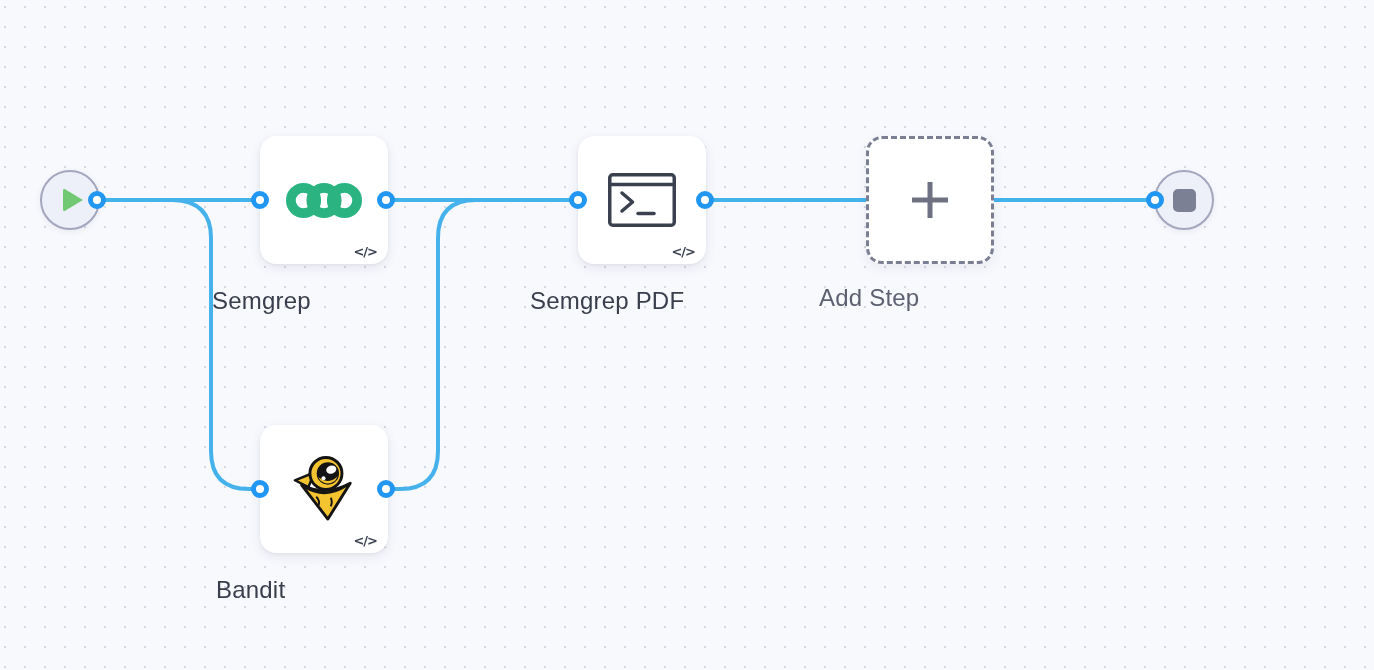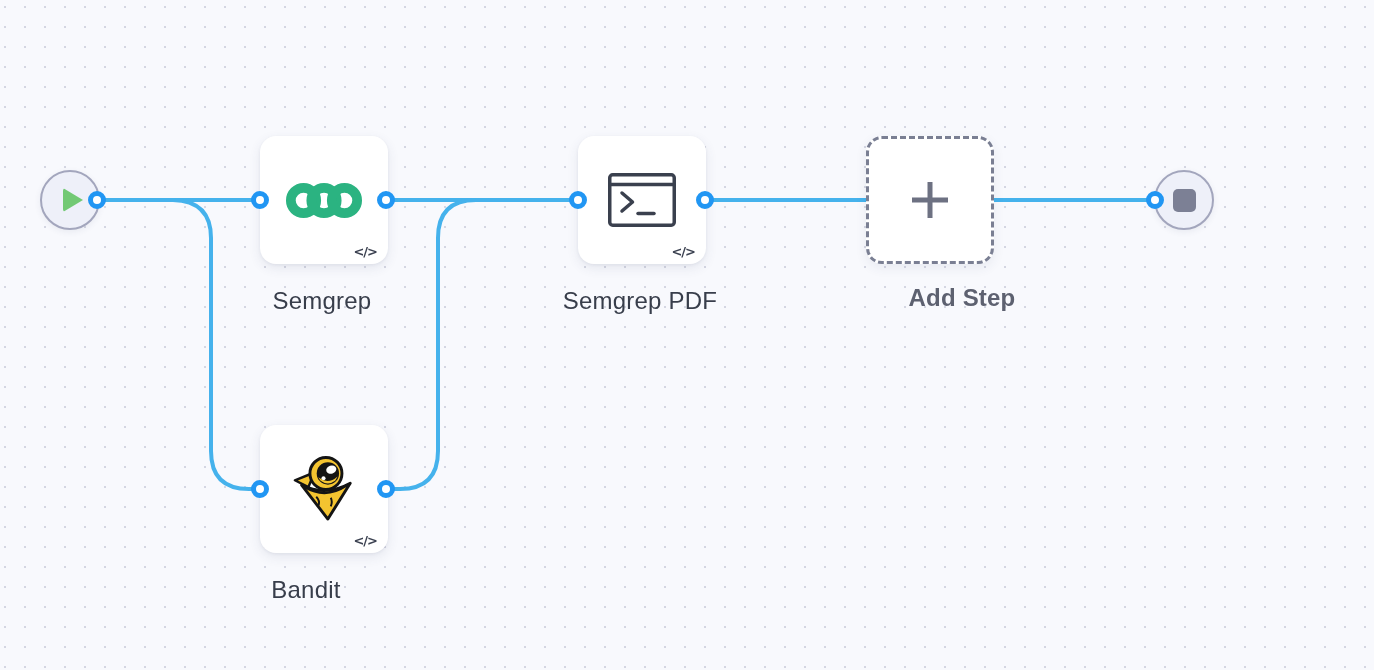--- a/index.html
+++ b/index.html
@@ -31,21 +31,21 @@
     width:0;height:0;margin-left:6px;
     border-left:20px solid #72c974;border-top:12px solid rgba(0,0,0,0);
     border-bottom:12px solid rgba(0,0,0,0);border-radius:3px;
   }
   .stop-square{width:23px;height:23px;border-radius:5px;background:#7c8095;}
   .port{
     position:absolute;width:18px;height:18px;border-radius:50%;
     background:#ffffff;border:5px solid #2196f3;box-sizing:border-box;z-index:3;
   }
   .node-label{
-    position:absolute;width:220px;text-align:center;z-index:2;
+    position:absolute;width:220px;z-index:2;
     font-size:24px;font-weight:500;color:#383e4b;letter-spacing:.2px;
   }
   .node-label.muted{color:#5d6170;}
   .code-badge{
     position:absolute;right:11px;bottom:5px;z-index:3;
     font-family:"DejaVu Sans",sans-serif;font-size:13px;font-weight:700;
     color:#3c4251;letter-spacing:-1px;
   }
   .plus-icon line{stroke:#6d7182;stroke-width:5;}
 </style>
@@ -83,40 +83,40 @@
     <ellipse cx="41.5" cy="17" rx="5.3" ry="4.2" fill="#ffffff" transform="rotate(-18 41.5 17)"></ellipse>
     <circle cx="33.5" cy="26" r="2.1" fill="#ffffff"></circle>
     <path d="M28,25 Q38,33 48,24 L45.5,28.5 Q38,34 30.5,28.5 Z" fill="#f4c430"></path>
     <path d="M11,33 Q36,45 61,31 L38,68 Z" fill="#f4c430" stroke="#141414" stroke-width="3" stroke-linejoin="round"></path>
     <path d="M14,35 Q36,48 58,33" fill="none" stroke="#141414" stroke-width="2.5"></path>
     <path d="M26,45 Q30,49 28.5,54" fill="none" stroke="#141414" stroke-width="2"></path>
     <path d="M41,46 Q43,50 41,55" fill="none" stroke="#141414" stroke-width="2"></path>
   </svg>
   <span class="code-badge">&lt;/&gt;</span>
 </div>
-<div class="node-label" style="left:196px;top:576px;">Bandit</div>
+<div class="node-label" style="left:216px;top:576px;">Bandit</div>
 
 <div class="node" style="left:578px;top:136px;">
   <svg width="68" height="54" viewBox="0 0 68 54">
     <rect x="1.75" y="1.75" width="64.5" height="50.5" rx="3" fill="none" stroke="#3a404e" stroke-width="3.5"></rect>
     <line x1="1.75" y1="11.5" x2="66.25" y2="11.5" stroke="#3a404e" stroke-width="3.5"></line>
     <path d="M14 20 L24.5 29 L14 38" fill="none" stroke="#3a404e" stroke-width="3.5" stroke-linecap="round" stroke-linejoin="round"></path>
     <line x1="30" y1="40.5" x2="46" y2="40.5" stroke="#3a404e" stroke-width="3.5" stroke-linecap="round"></line>
   </svg>
   <span class="code-badge">&lt;/&gt;</span>
 </div>
 <div class="node-label" style="left:530px;top:287px;">Semgrep PDF</div>
 
 <div class="node dashed" style="left:866px;top:136px;">
   <svg class="plus-icon" width="40" height="40" viewBox="0 0 40 40">
     <line x1="2" y1="20" x2="38" y2="20"></line>
     <line x1="20" y1="2" x2="20" y2="38"></line>
   </svg>
 </div>
-<div class="node-label muted" style="left:852px;top:284px;font-weight:bold;">Add Step</div>
+<div class="node-label muted" style="left:819px;top:284px;">Add Step</div>
 
 <div class="endpoint" style="left:1154px;top:170px;">
   <div class="stop-square"></div>
 </div>
 
 <div class="port" style="left:88px;top:191px;"></div>
 <div class="port" style="left:251px;top:191px;"></div>
 <div class="port" style="left:377px;top:191px;"></div>
 <div class="port" style="left:251px;top:480px;"></div>
 <div class="port" style="left:377px;top:480px;"></div>

